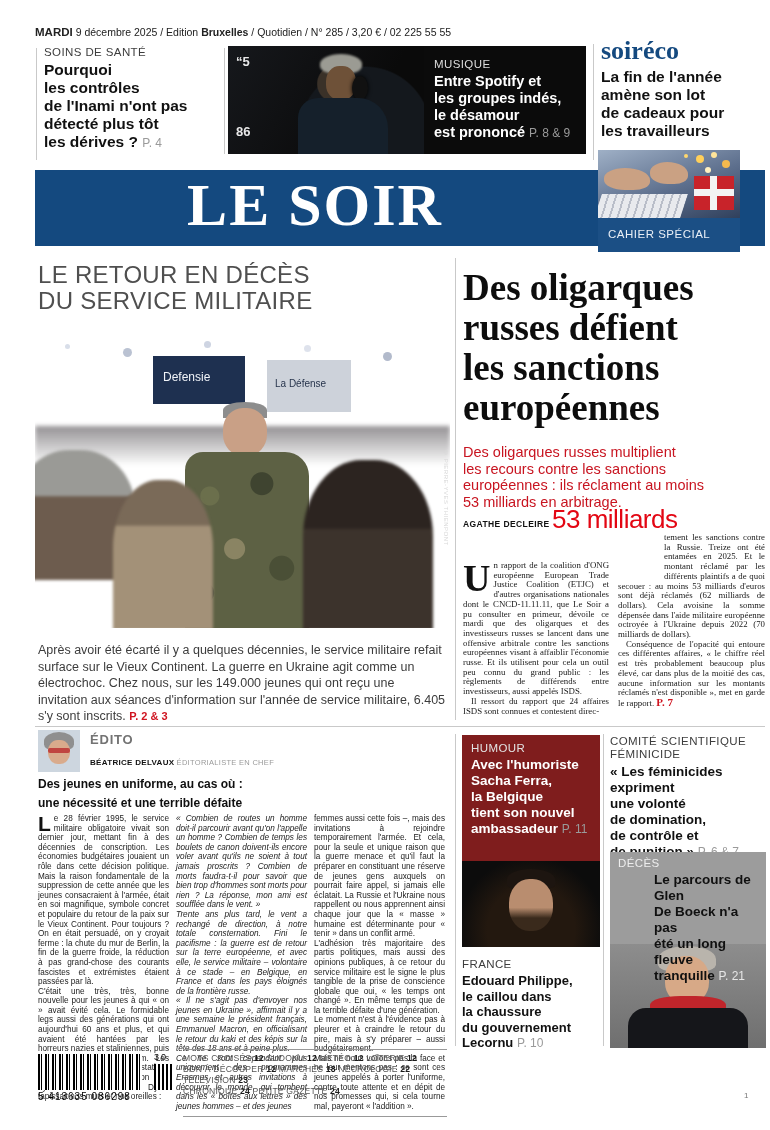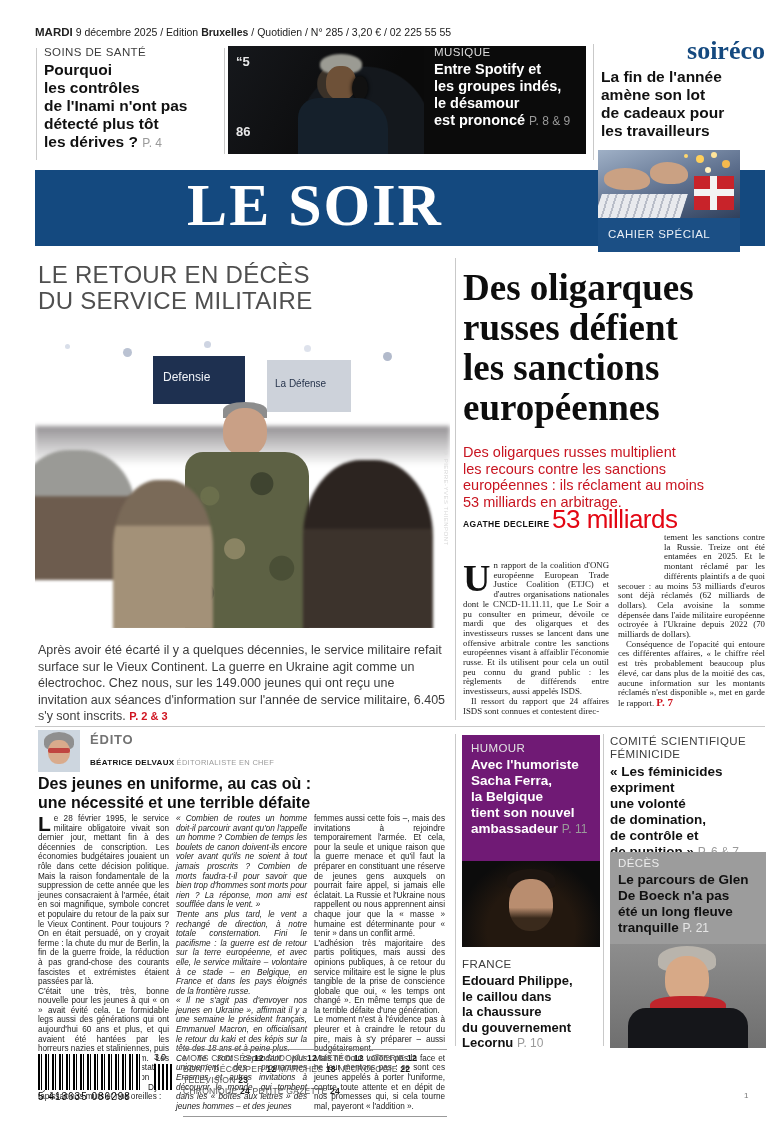--- a/index.html
+++ b/index.html
@@ -25,27 +25,27 @@
   .musique{left:228px;top:46px;width:358px;height:108px;background:#0b0b0b;overflow:hidden;}
   .musique-photo{position:absolute;left:0;top:0;width:196px;height:108px;
       background:radial-gradient(circle at 55% 35%,#3a3128 0 14%,transparent 15%),
                  radial-gradient(circle at 70% 80%,#14181d 0 40%,transparent 41%),
                  linear-gradient(120deg,#16181c,#0a0a0a 70%);}
   .singer-hair{position:absolute;left:92px;top:8px;width:42px;height:20px;border-radius:50% 50% 40% 40%;background:#9b9b93;filter:blur(1px);}
   .singer-face{position:absolute;left:98px;top:20px;width:30px;height:34px;border-radius:45%;background:#6e5138;}
   .singer-mic{position:absolute;left:124px;top:30px;width:16px;height:24px;border-radius:50%;background:#111;box-shadow:0 0 4px #000;}
   .singer-body{position:absolute;left:70px;top:52px;width:90px;height:60px;border-radius:20px 30px 0 0;background:#15202b;}
   .mus-mark{position:absolute;color:#fff;font-weight:bold;font-size:13px;opacity:.9;}
-  .musique-txt{position:absolute;left:206px;top:0;width:146px;}
+  .musique-txt{position:absolute;left:206px;top:12px;width:146px;}
   .musique-txt .kicker{color:#dcdcdc;}
   .musique-txt .teaser-title{color:#fff;font-size:14.5px;line-height:17px;}
   .musique-txt .pageref{color:#9a9a9a;}
 
   .soireco{left:601px;top:38px;width:164px;}
-  .soireco-brand{font-family:"Liberation Serif",serif;font-weight:bold;font-size:26px;color:#14497f;line-height:26px;text-align:right;}
+  .soireco-brand{font-family:"Liberation Serif",serif;font-weight:bold;font-size:26px;color:#14497f;line-height:26px;}
   .soireco-title{font-weight:bold;font-size:15.5px;line-height:18px;margin-top:4px;color:#111;}
   .soireco-photo{left:598px;top:150px;width:142px;height:68px;overflow:hidden;
       background:linear-gradient(160deg,#9fb0c6 0%,#5d6f8d 55%,#30405c 100%);}
   .bokeh{position:absolute;left:86px;top:4px;width:4px;height:4px;border-radius:50%;background:#ffd76e;
       box-shadow:14px 3px 0 2px #ffcf5a,28px -1px 0 1px #ffe49a,40px 8px 0 2px #f5b94d,22px 14px 0 1px #fff0c0;}
   .hand{position:absolute;width:46px;height:22px;border-radius:50% 60% 40% 50%;background:#caa183;filter:blur(.5px);}
   .keyboard{position:absolute;left:0;top:44px;width:86px;height:24px;background:repeating-linear-gradient(90deg,#e8eaee 0 6px,#b9bec9 6px 8px);transform:skewX(-18deg);}
   .gift{position:absolute;left:96px;top:26px;width:40px;height:34px;background:#c8232a;}
   .gift:before{content:"";position:absolute;left:16px;top:0;width:7px;height:34px;background:#f3f3f3;}
   .gift:after{content:"";position:absolute;left:0;top:13px;width:40px;height:7px;background:#f3f3f3;}
@@ -100,46 +100,46 @@
 
   
   .avatar{left:38px;top:730px;width:42px;height:42px;background:#cdd6df;overflow:hidden;}
   .av-hair{position:absolute;left:6px;top:2px;width:30px;height:18px;border-radius:50% 50% 30% 30%;background:#8f8f8f;}
   .av-face{position:absolute;left:10px;top:10px;width:22px;height:24px;border-radius:45%;background:#d9ab8c;}
   .av-glasses{position:absolute;left:10px;top:18px;width:22px;height:5px;background:#b33;border-radius:2px;opacity:.85;}
   .ed-label{left:90px;top:732px;color:#737373;font-weight:bold;font-size:13px;letter-spacing:.8px;}
   .ed-byline{left:90px;top:758px;font-size:8px;color:#111;}
   .ed-byline .nm{font-weight:bold;letter-spacing:.3px;}
   .ed-byline .role{color:#9a9a9a;font-size:7.5px;letter-spacing:.3px;}
-  .ed-headline{left:38px;top:775px;width:412px;font-weight:bold;font-size:16px;line-height:18.5px;color:#0f0f0f;}
+  .ed-headline{left:38px;top:775px;width:412px;font-weight:bold;font-size:12px;line-height:18.5px;color:#0f0f0f;}
   .ed-col{top:814px;width:131px;font-size:8.2px;line-height:9.6px;color:#222;text-align:justify;}
   .ed-c1{left:38px;} .ed-c2{left:176px;font-style:italic;} .ed-c3{left:314px;}
 
   
-  .humour{left:462px;top:735px;width:138px;height:212px;background:#701a75;overflow:hidden;}
+  .humour{left:462px;top:735px;width:138px;height:212px;background:#7f1d1d;overflow:hidden;}
   .humour-txt{position:absolute;left:9px;top:7px;width:122px;}
   .humour-txt .kicker{color:#e2e2e2;}
   .humour-txt .teaser-title{color:#fff;font-size:13.5px;line-height:16px;}
   .sacha{position:absolute;left:0;bottom:0;width:138px;height:86px;
       background:radial-gradient(ellipse at 50% 80%,#23180f 0 45%,#0c0c0c 75%);}
   .sacha-face{position:absolute;left:47px;top:18px;width:44px;height:52px;border-radius:46%;
       background:linear-gradient(180deg,#b98d6f 0 55%,#3a2a1c 75%);}
   .sacha-hair{position:absolute;left:45px;top:8px;width:48px;height:20px;border-radius:50% 50% 20% 20%;background:#1d1510;}
 
   .france{left:462px;top:958px;width:138px;}
   .france .teaser-title{font-size:13px;line-height:15.5px;}
 
   .femin{left:610px;top:735px;width:156px;}
   .femin .kicker{line-height:13px;}
   .femin .teaser-title{font-size:13.5px;line-height:16px;}
 
   .deces{left:610px;top:852px;width:156px;height:196px;background:#9c9c9c;overflow:hidden;}
   .deces-txt{position:absolute;left:8px;top:5px;width:142px;}
   .deces-txt .kicker{color:#ededed;}
-  .deces-txt .teaser-title{font-size:13.5px;line-height:16px;color:#101010;}
+  .deces-txt .teaser-title{font-size:13.5px;line-height:16px;color:#101010;margin-left:36px;}
   .deces-txt .pageref{color:#e6e6e6;}
   .glen{position:absolute;left:0;bottom:0;width:156px;height:104px;background:linear-gradient(180deg,#8d8d8d,#6f6f6f);}
   .glen-hair{position:absolute;left:48px;top:2px;width:58px;height:26px;border-radius:50% 50% 30% 30%;background:#b9b4ac;}
   .glen-face{position:absolute;left:55px;top:12px;width:44px;height:48px;border-radius:45%;background:#d7a987;}
   .glen-scarf{position:absolute;left:40px;top:52px;width:76px;height:22px;border-radius:40%;background:#c0252b;}
   .glen-jacket{position:absolute;left:18px;top:64px;width:120px;height:40px;border-radius:18px 18px 0 0;background:#15161a;}
 
   
   .barcode{left:38px;top:1054px;width:150px;height:48px;}
   .bars{position:absolute;left:0;top:0;width:104px;height:36px;

